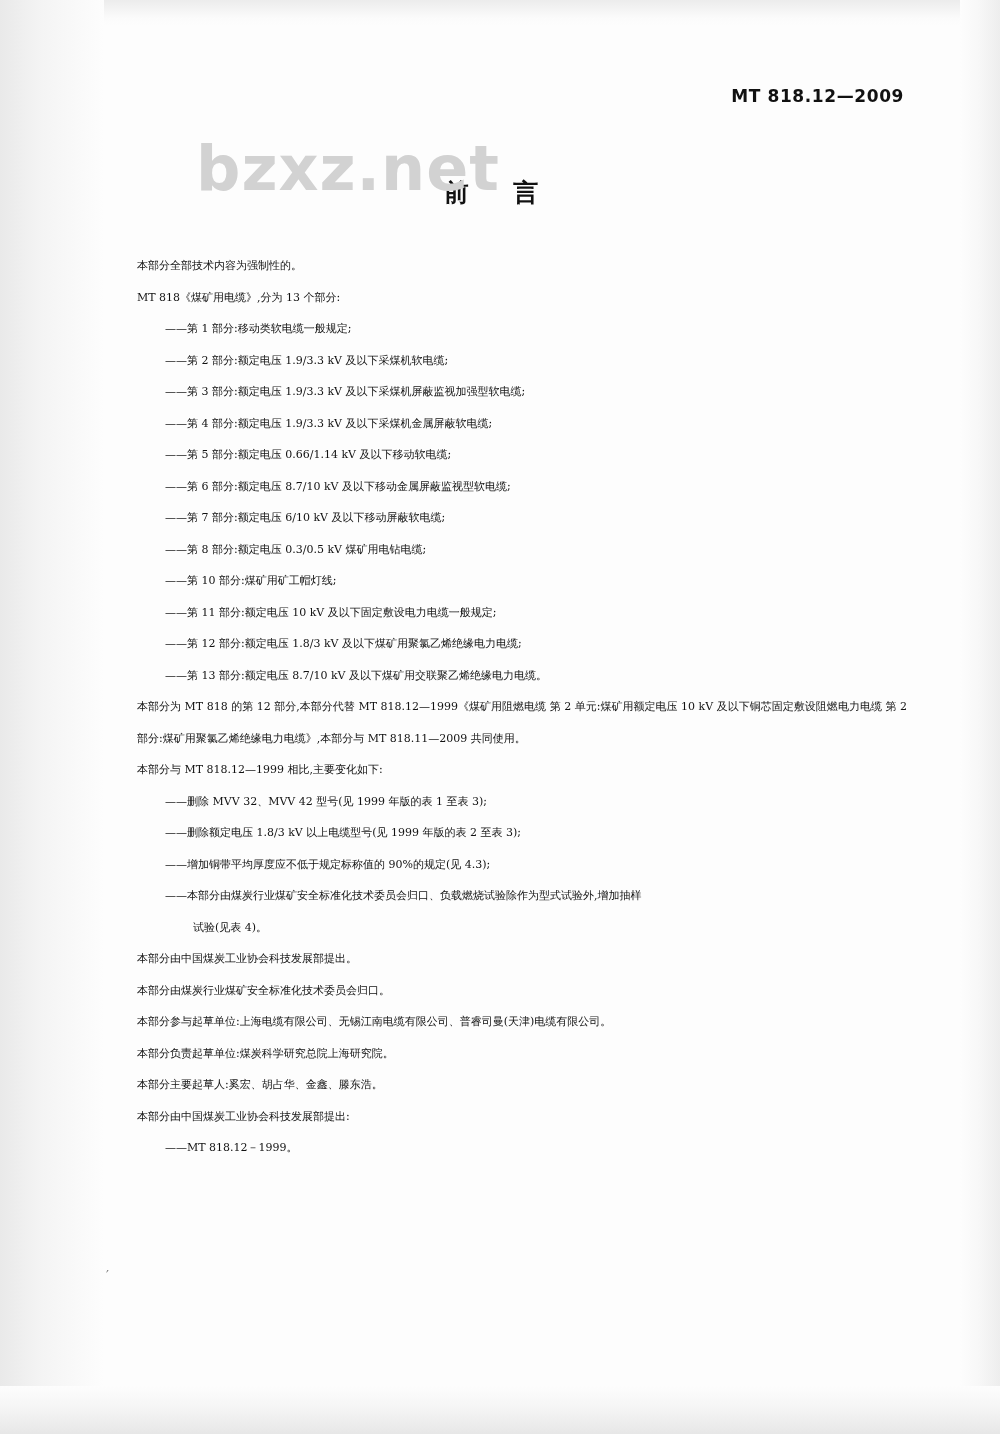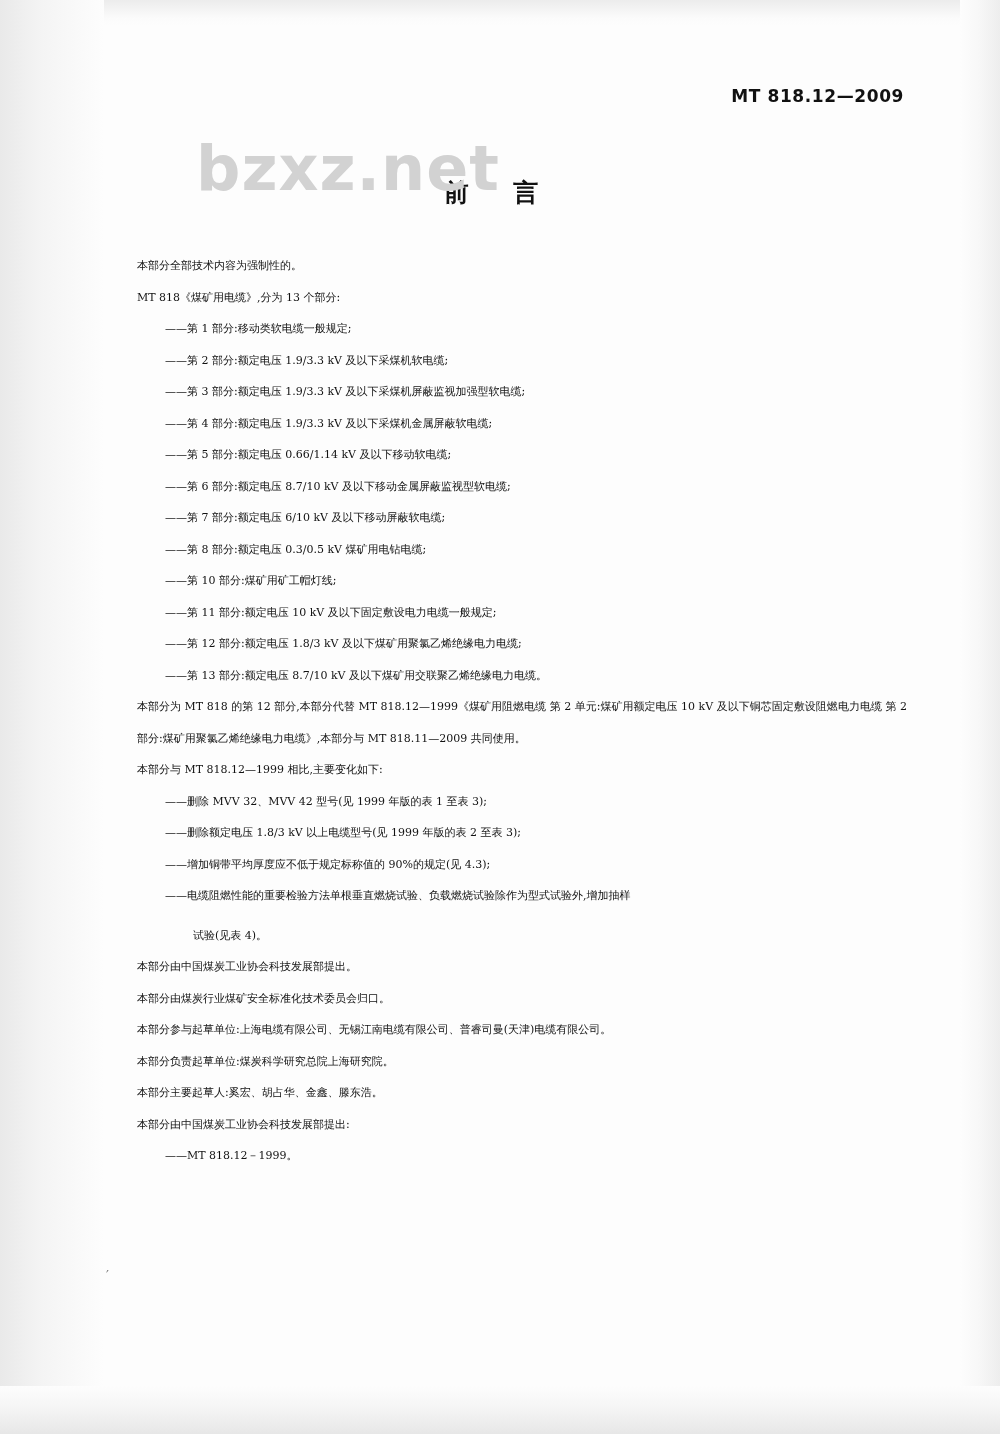--- a/index.html
+++ b/index.html
@@ -103,21 +103,20 @@
     white-space: nowrap;
   }
   .wrap-indent {
     margin: 0;
     padding-left: 28px;
     text-indent: 0;
     text-align: justify;
   }
   .cont-indent {
     padding-left: 56px;
-    margin-top: 8px;
   }
   .tick-left {
     position: absolute;
     left: 106px;
     top: 1268px;
     font-size: 13px;
     color: #777;
   }
 </style>
 </head>
@@ -154,21 +153,21 @@
     <p class="list-item">——第 12 部分:额定电压 1.8/3 kV 及以下煤矿用聚氯乙烯绝缘电力电缆;</p>
     <p class="list-item">——第 13 部分:额定电压 8.7/10 kV 及以下煤矿用交联聚乙烯绝缘电力电缆。</p>
 
     <p class="p-body">本部分为 MT 818 的第 12 部分,本部分代替 MT 818.12—1999《煤矿用阻燃电缆  第 2 单元:煤矿用额定电压 10 kV 及以下铜芯固定敷设阻燃电力电缆  第 2 部分:煤矿用聚氯乙烯绝缘电力电缆》,本部分与 MT 818.11—2009 共同使用。</p>
 
     <p class="p-ind-first">本部分与 MT 818.12—1999 相比,主要变化如下:</p>
 
     <p class="list-item">——删除 MVV 32、MVV 42 型号(见 1999 年版的表 1 至表 3);</p>
     <p class="list-item">——删除额定电压 1.8/3 kV 以上电缆型号(见 1999 年版的表 2 至表 3);</p>
     <p class="list-item">——增加铜带平均厚度应不低于规定标称值的 90%的规定(见 4.3);</p>
-    <p class="wrap-indent">——电缆阻燃性能的重要检验方法单根垂直燃烧试验、负载燃烧试验除作为型式试验外,增加抽样</p>
+    <p class="wrap-indent">——本部分由煤炭行业煤矿安全标准化技术委员会归口、负载燃烧试验除作为型式试验外,增加抽样</p>
     <p class="wrap-indent cont-indent">试验(见表 4)。</p>
 
     <p class="p-ind-first">本部分由中国煤炭工业协会科技发展部提出。</p>
     <p class="p-ind-first">本部分由煤炭行业煤矿安全标准化技术委员会归口。</p>
     <p class="p-ind-first">本部分参与起草单位:上海电缆有限公司、无锡江南电缆有限公司、普睿司曼(天津)电缆有限公司。</p>
     <p class="p-ind-first">本部分负责起草单位:煤炭科学研究总院上海研究院。</p>
     <p class="p-ind-first">本部分主要起草人:奚宏、胡占华、金鑫、滕东浩。</p>
     <p class="p-ind-first">本部分由中国煤炭工业协会科技发展部提出:</p>
     <p class="list-item">——MT 818.12－1999。</p>
 

